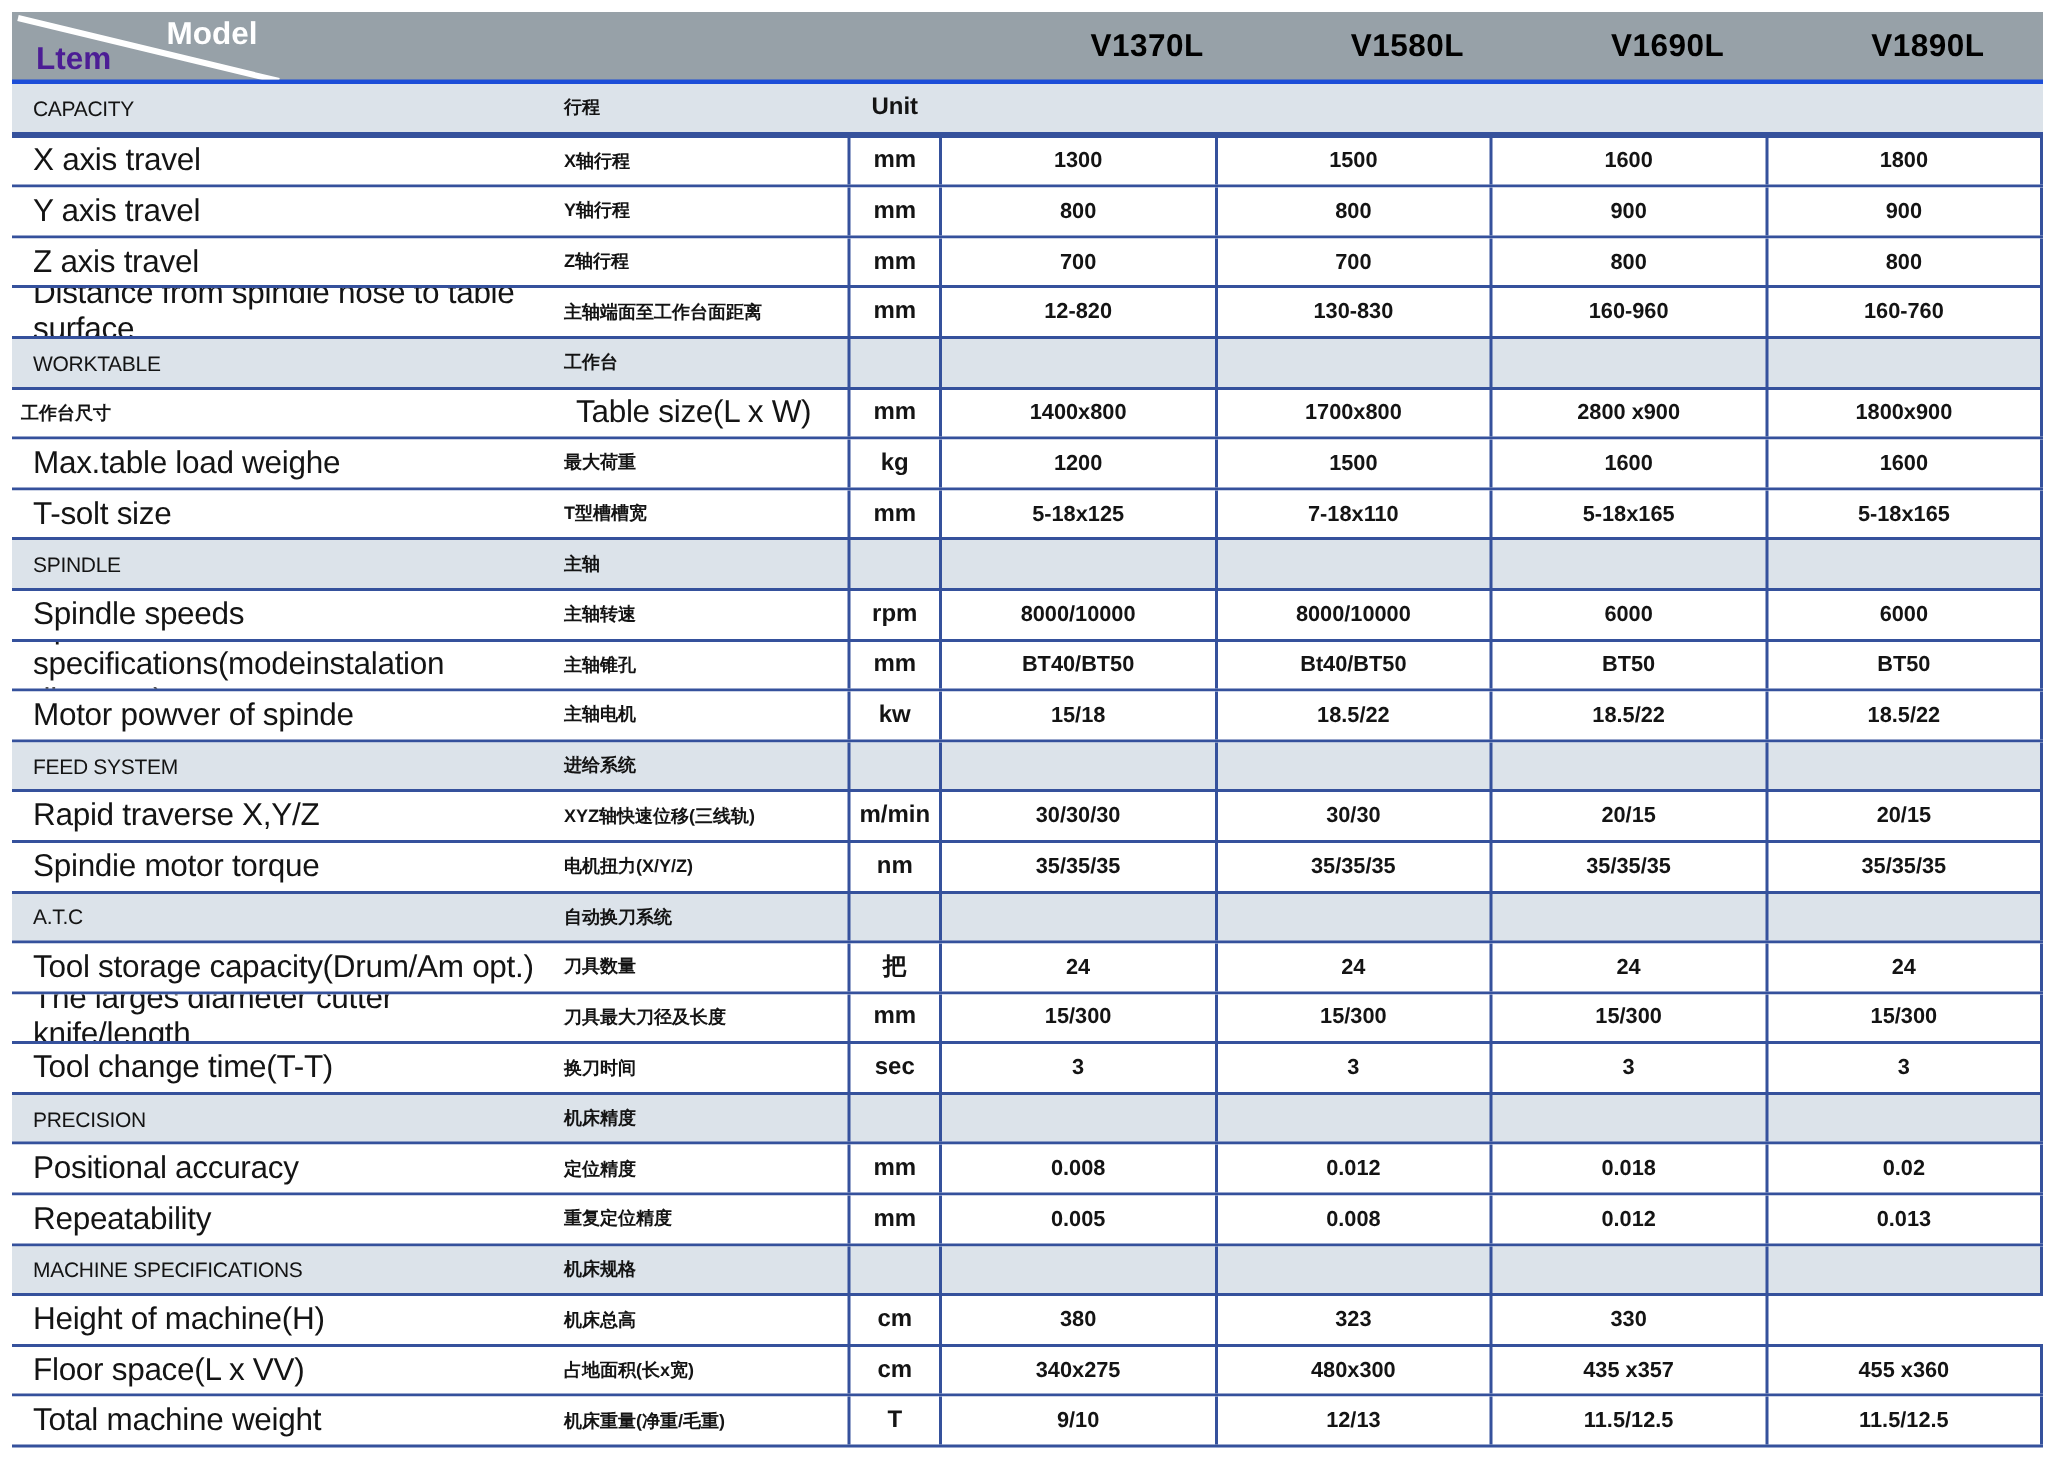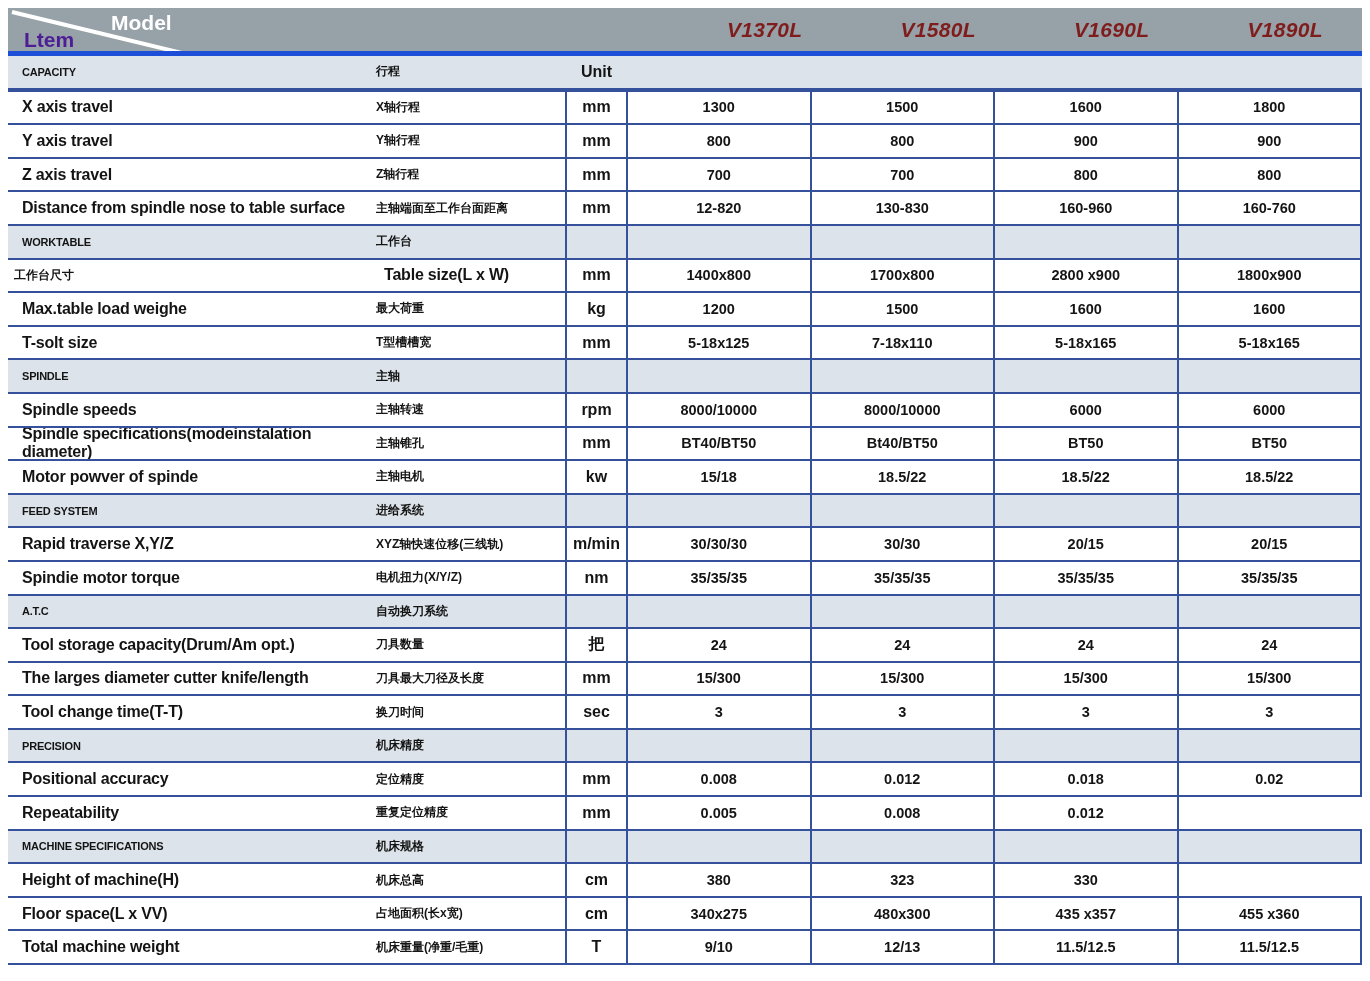--- a/index.html
+++ b/index.html
@@ -23,29 +23,29 @@
     display:grid;
     grid-template-columns:362px 195px 63px repeat(4,1fr);
     flex:1;
     border-bottom:2px solid var(--border);
     background:#fff;
     min-height:0;
   }
   .header-row{
     flex:0 0 48px;
     background:var(--header-bg);
-    border-bottom:5px solid #1d4ed8;
+    border-bottom:3px solid #1d4ed8;
     gap:20px;
   }
   .section-row{background:var(--section-bg);}
   .capacity-row{border-bottom:4px solid var(--border);}
   .cell{display:flex;align-items:center;min-width:0;overflow:hidden;}
-  .en-cell{padding-left:14px;font-weight:bold;font-size:16px;letter-spacing:-0.2px;}
+  .en-cell{padding-left:14px;font-weight:normal;font-size:21px;letter-spacing:-0.2px;}
   .cn-cell{padding-left:6px;font-weight:bold;font-size:12px;}
-  .section-row .en-cell{font-size:11px;font-weight:700;text-align:right;}
+  .section-row .en-cell{font-size:14px;font-weight:400;text-align:right;}
   .unit-cell{
     justify-content:center;font-weight:bold;font-size:16px;
     border-left:2px solid var(--border);border-right:2px solid var(--border);
   }
   .val-cell{
     justify-content:center;font-weight:bold;font-size:14.5px;
     border-right:2px solid var(--border);
   }
   .no-v .unit-cell,.no-v .val-cell{border-color:transparent;}
   
@@ -55,23 +55,22 @@
   .corner-label-top{
     position:absolute;left:103px;top:3px;
     color:#fff;font-weight:bold;font-size:21px;
   }
   .corner-label-bottom{
     position:absolute;left:16px;top:20px;
     color:#4c1d95;font-weight:bold;font-size:21px;
   }
   .corner-svg{position:absolute;left:0;top:0;}
   .model-cell{
-    justify-content:center;color:#7f1d1d;font-weight:bold;font-size:21px;
+    justify-content:center;color:#000000;font-weight:bold;font-size:21px;
     letter-spacing:0.3px;
-    font-style:italic;
   }
 </style>
 </head>
 <body>
 
 <div class="spec-table">
   <div class="row header-row">
     <div class="cell corner-cell">
       <svg class="corner-svg" width="190" height="48">
         <line x1="4" y1="4" x2="178" y2="46" stroke="#ffffff" stroke-width="4"></line>
@@ -283,20 +282,21 @@
       <div class="cell val-cell">0.018</div>
       <div class="cell val-cell">0.02</div>
     </div>
     <div class="row data-row">
       <div class="cell en-cell">Repeatability</div>
       <div class="cell cn-cell">重复定位精度</div>
       <div class="cell unit-cell">mm</div>
       <div class="cell val-cell">0.005</div>
       <div class="cell val-cell">0.008</div>
       <div class="cell val-cell">0.012</div>
+      <div class="cell val-cell">0.013</div>
     </div>
     <div class="row section-row">
       <div class="cell en-cell">MACHINE SPECIFICATIONS</div>
       <div class="cell cn-cell">机床规格</div>
       <div class="cell unit-cell"></div>
       <div class="cell val-cell"></div>
       <div class="cell val-cell"></div>
       <div class="cell val-cell"></div>
       <div class="cell val-cell"></div>
     </div>

